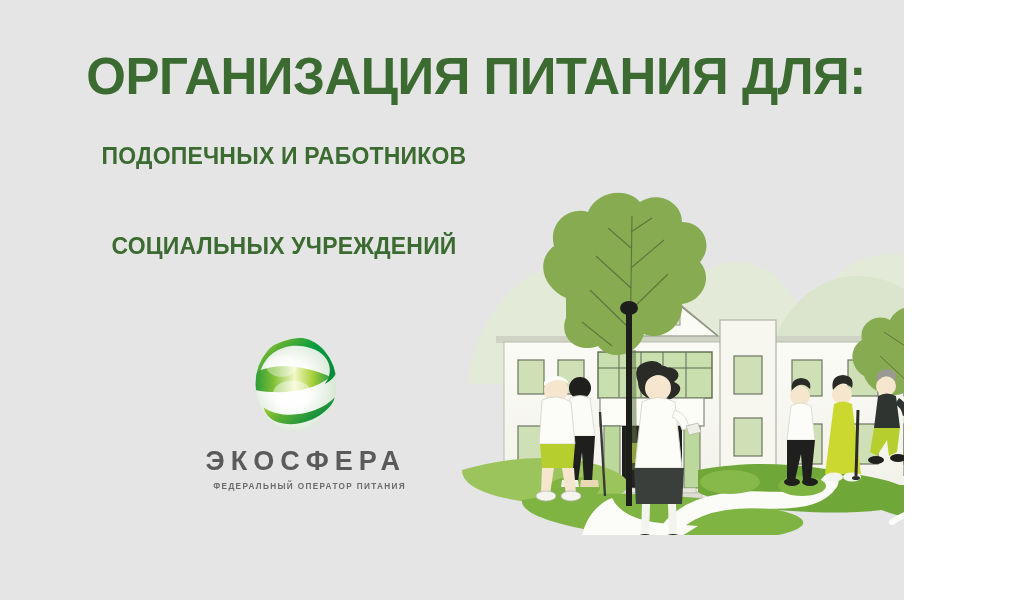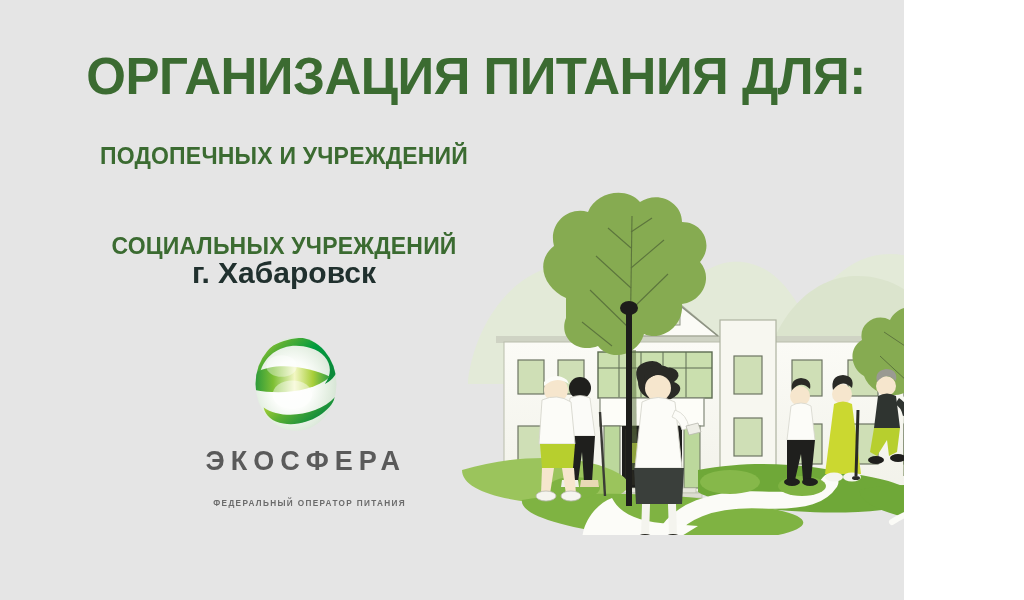--- a/index.html
+++ b/index.html
@@ -87,44 +87,43 @@
     color:#5a5a5a;
     line-height:30px;
     padding-left:6px;
   }
   .logo-tag{
     font-size:8.2px;
     font-weight:bold;
     letter-spacing:1.35px;
     color:#6b6b6b;
     line-height:14px;
-    margin-top:21px;
+    margin-top:4px;
     padding-left:3px;
   }
 
   
   .illustration{
     position:absolute;
     left:462px; top:170px;
     width:562px; height:365px;
   }
   .illustration svg{display:block;width:100%;height:100%;}
 </style>
 </head>
 <body>
 
 <div class="slide">
 
   <div class="title-main">ОРГАНИЗАЦИЯ ПИТАНИЯ ДЛЯ:</div>
 
-  <div class="subtitle-1">ПОДОПЕЧНЫХ И УЧРЕЖДЕНИЙ</div>
+  <div class="subtitle-1">ПОДОПЕЧНЫХ И РАБОТНИКОВ</div>
 
   <div class="subtitle-2">СОЦИАЛЬНЫХ УЧРЕЖДЕНИЙ</div>
 
-  <div class="city">г. Хабаровск</div>
 
   <div class="logo-block">
 
     <svg class="logo-mark" viewBox="0 0 120 120">
       <defs>
         <radialGradient id="sphereFill" cx="45%" cy="52%" r="62%">
           <stop offset="0%" stop-color="#ffffff"></stop>
           <stop offset="42%" stop-color="#fbfdfa"></stop>
           <stop offset="72%" stop-color="#e4efe2"></stop>
           <stop offset="100%" stop-color="#cfdfce"></stop>

